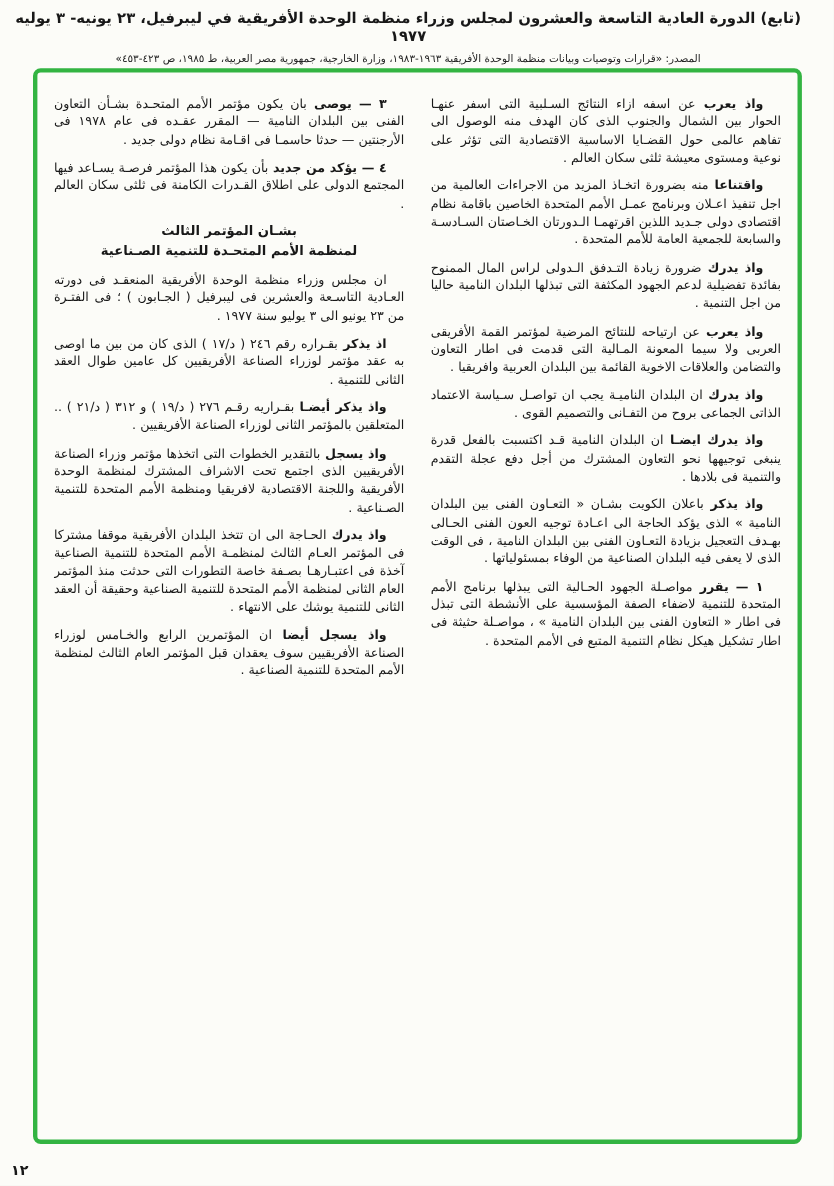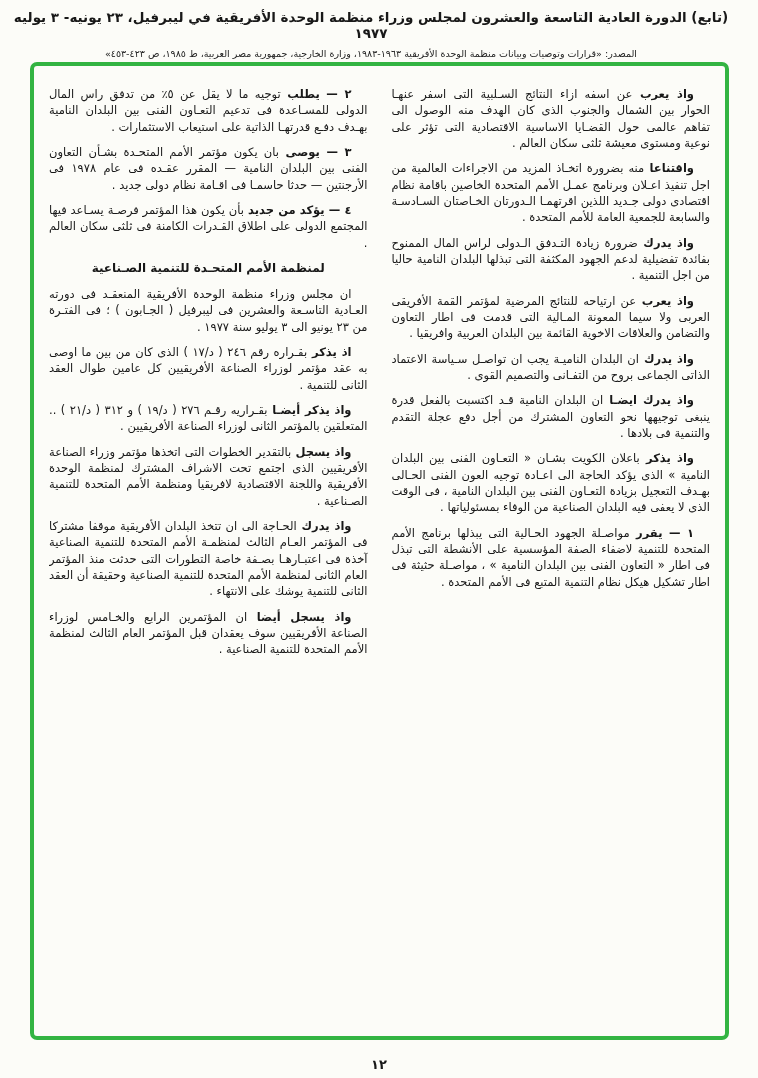--- a/index.html
+++ b/index.html
@@ -50,22 +50,22 @@
   .heading {
     text-align:center; font-weight:bold;
     font-size:14px; margin:6px 0 14px 0;
   }
   .subheading {
     text-align:center; font-weight:bold;
     font-size:12px; margin:1px 0;
   }
   .subheading.last { margin-bottom:9px; }
   .page-number {
-    position:absolute; bottom:6px; left:0; right:0;
-    text-align:center; font-size:13px; font-weight:bold;margin-top:37px;
+    position:absolute; bottom:6px; left:10px; right:0;
+    text-align:left; font-size:13px; font-weight:bold;margin-top:37px;
   }
 </style>
 </head>
 <body>
 
 <div class="page">
 
   <div class="header">
     <div class="header-line1">(تابع) الدورة العادية التاسعة والعشرون لمجلس وزراء منظمة الوحدة الأفريقية في ليبرفيل، ٢٣ يونيه- ٣ يوليه ١٩٧٧</div>
     <div class="header-line2">المصدر: «قرارات وتوصيات وبيانات منظمة الوحدة الأفريقية ١٩٦٣-١٩٨٣، وزارة الخارجية، جمهورية مصر العربية، ط ١٩٨٥، ص ٤٢٣-٤٥٣»</div>
@@ -77,23 +77,23 @@
           <p class="para"><strong>واذ يعرب </strong>عن اسفه ازاء النتائج السـلبية التى اسفر عنهـا الحوار بين الشمال والجنوب الذى كان الهدف منه الوصول الى تفاهم عالمى حول القضـايا الاساسية الاقتصادية التى تؤثر على نوعية ومستوى معيشة ثلثى سكان العالم .</p>
           <p class="para"><strong>واقتناعا </strong>منه بضرورة اتخـاذ المزيد من الاجراءات العالمية من اجل تنفيذ اعـلان وبرنامج عمـل الأمم المتحدة الخاصين باقامة نظام اقتصادى دولى جـديد اللذين اقرتهمـا الـدورتان الخـاصتان السـادسـة والسابعة للجمعية العامة للأمم المتحدة .</p>
           <p class="para"><strong>واذ يدرك </strong>ضرورة زيادة التـدفق الـدولى لراس المال الممنوح بفائدة تفضيلية لدعم الجهود المكثفة التى تبذلها البلدان النامية حاليا من اجل التنمية .</p>
           <p class="para"><strong>واذ يعرب </strong>عن ارتياحه للنتائج المرضية لمؤتمر القمة الأفريقى العربى ولا سيما المعونة المـالية التى قدمت فى اطار التعاون والتضامن والعلاقات الاخوية القائمة بين البلدان العربية وافريقيا .</p>
           <p class="para"><strong>واذ يدرك </strong>ان البلدان الناميـة يجب ان تواصـل سـياسة الاعتماد الذاتى الجماعى بروح من التفـانى والتصميم القوى .</p>
           <p class="para"><strong>واذ يدرك ايضـا </strong>ان البلدان النامية قـد اكتسبت بالفعل قدرة ينبغى توجيهها نحو التعاون المشترك من أجل دفع عجلة التقدم والتنمية فى بلادها .</p>
           <p class="para"><strong>واذ يذكر </strong>باعلان الكويت بشـان « التعـاون الفنى بين البلدان النامية » الذى يؤكد الحاجة الى اعـادة توجيه العون الفنى الحـالى بهـدف التعجيل بزيادة التعـاون الفنى بين البلدان النامية ، فى الوقت الذى لا يعفى فيه البلدان الصناعية من الوفاء بمسئولياتها .</p>
           <p class="para"><strong>١ — يقرر </strong>مواصـلة الجهود الحـالية التى يبذلها برنامج الأمم المتحدة للتنمية لاضفاء الصفة المؤسسية على الأنشطة التى تبذل فى اطار « التعاون الفنى بين البلدان النامية » ، مواصـلة حثيثة فى اطار تشكيل هيكل نظام التنمية المتبع فى الأمم المتحدة .</p>
         </div>
       <div class="column" id="col-left">
-          <p class="para"><strong>٢ — يطلب </strong>توجيه ما لا يقل عن ٥٪ من تدفق راس المال الدولى للمسـاعدة فى تدعيم التعـاون الفنى بين البلدان النامية بهـدف دفـع قدرتهـا الذاتية على استيعاب الاستثمارات .</p>
           <p class="para"><strong>٣ — يوصى </strong>بان يكون مؤتمر الأمم المتحـدة بشـأن التعاون الفنى بين البلدان النامية — المقرر عقـده فى عام ١٩٧٨ فى الأرجنتين — حدثا حاسمـا فى اقـامة نظام دولى جديد .</p>
           <p class="para"><strong>٤ — يؤكد من جديد </strong>بأن يكون هذا المؤتمر فرصـة يسـاعد فيها المجتمع الدولى على اطلاق القـدرات الكامنة فى ثلثى سكان العالم .</p>
+          <div class="subheading">بشـان المؤتمر الثالث</div>
           <div class="subheading last">لمنظمة الأمم المتحـدة للتنمية الصـناعية</div>
           <p class="para">ان مجلس وزراء منظمة الوحدة الأفريقية المنعقـد فى دورته العـادية التاسـعة والعشرين فى ليبرفيل ( الجـابون ) ؛ فى الفتـرة من ٢٣ يونيو الى ٣ يوليو سنة ١٩٧٧ .</p>
           <p class="para"><strong>اذ يذكر </strong>بقـراره رقم ٢٤٦ ( د/١٧ ) الذى كان من بين ما اوصى به عقد مؤتمر لوزراء الصناعة الأفريقيين كل عامين طوال العقد الثانى للتنمية .</p>
           <p class="para"><strong>واذ يذكر أيضـا </strong>بقـراريه رقـم ٢٧٦ ( د/١٩ ) و ٣١٢ ( د/٢١ ) .. المتعلقين بالمؤتمر الثانى لوزراء الصناعة الأفريقيين .</p>
           <p class="para"><strong>واذ يسجل </strong>بالتقدير الخطوات التى اتخذها مؤتمر وزراء الصناعة الأفريقيين الذى اجتمع تحت الاشراف المشترك لمنظمة الوحدة الأفريقية واللجنة الاقتصادية لافريقيا ومنظمة الأمم المتحدة للتنمية الصـناعية .</p>
           <p class="para"><strong>واذ يدرك </strong>الحـاجة الى ان تتخذ البلدان الأفريقية موقفا مشتركا فى المؤتمر العـام الثالث لمنظمـة الأمم المتحدة للتنمية الصناعية آخذة فى اعتبـارهـا بصـفة خاصة التطورات التى حدثت منذ المؤتمر العام الثانى لمنظمة الأمم المتحدة للتنمية الصناعية وحقيقة أن العقد الثانى للتنمية يوشك على الانتهاء .</p>
           <p class="para"><strong>واذ يسجل أيضا </strong>ان المؤتمرين الرابع والخـامس لوزراء الصناعة الأفريقيين سوف يعقدان قبل المؤتمر العام الثالث لمنظمة الأمم المتحدة للتنمية الصناعية .</p>
         </div>
     </div>
   </div>

